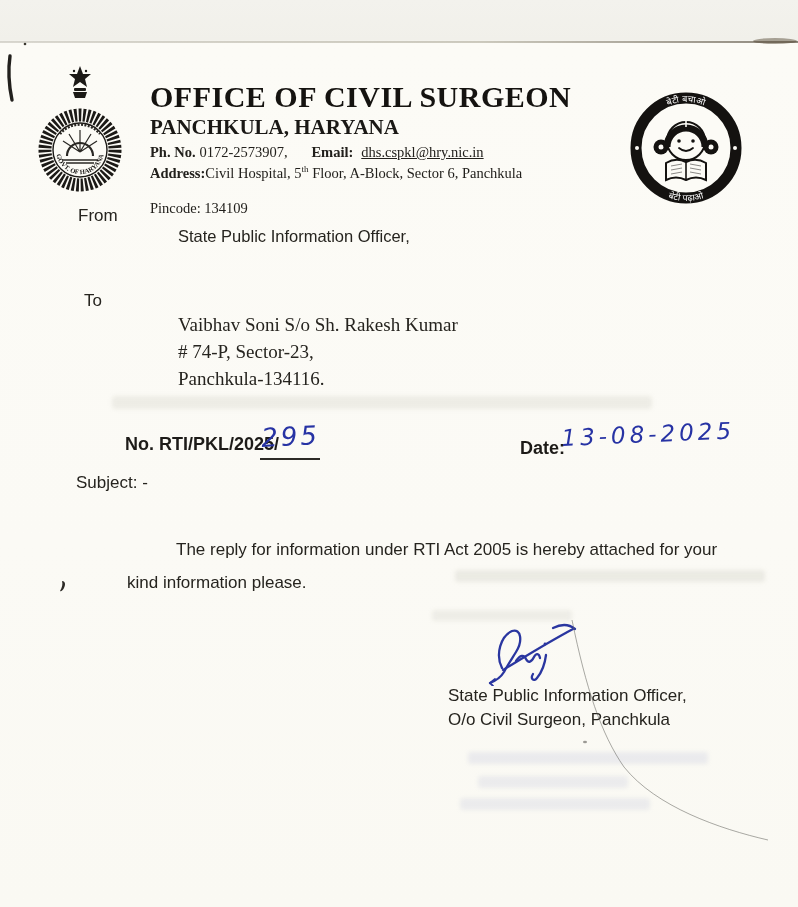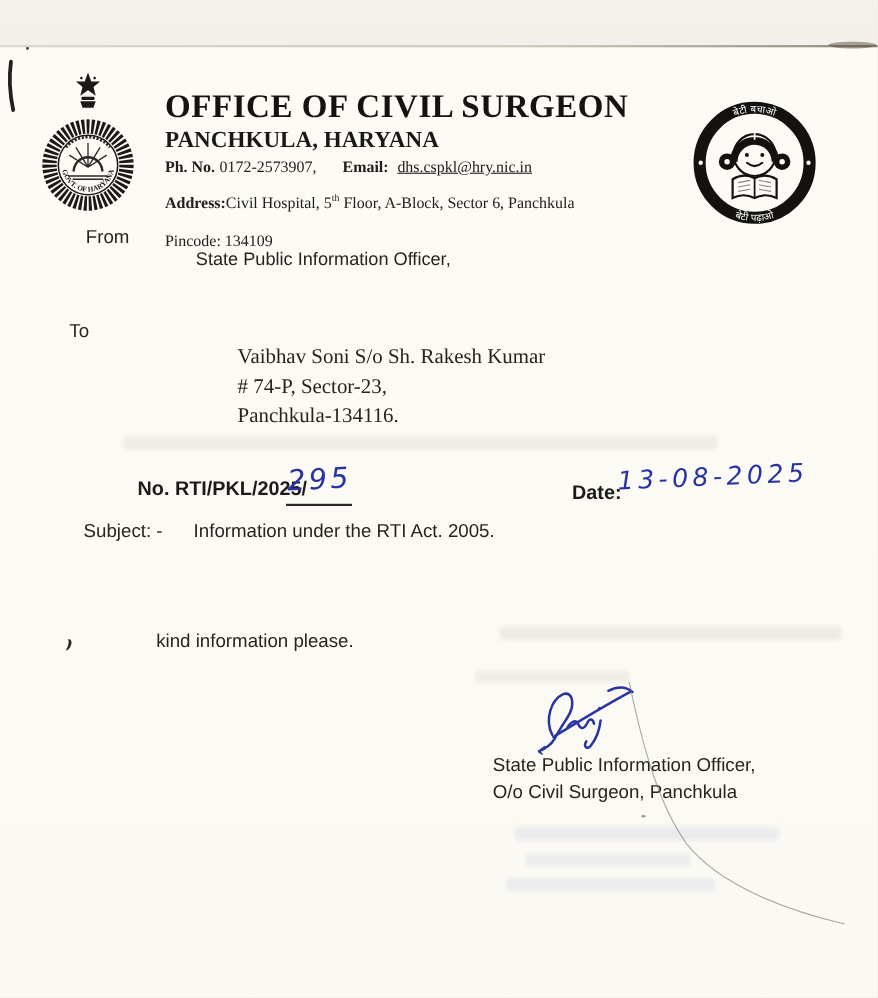--- a/index.html
+++ b/index.html
@@ -11,21 +11,21 @@
   .paper-edge{position:absolute;left:0;top:41px;width:798px;height:2px;
     background:linear-gradient(90deg,rgba(120,115,100,.25),rgba(150,145,125,.45) 60%,rgba(70,60,45,.6));}
   .abs{position:absolute;}
   
   .header-text{left:150px;top:80px;width:470px;text-align:left;font-family:"Liberation Serif",serif;}
   .org-name{font-size:30px;font-weight:bold;letter-spacing:.5px;color:#151310;}
   .org-loc{font-size:21px;font-weight:bold;margin-top:1px;color:#1a1815;}
   .contact-line{font-size:14.5px;margin-top:4px;color:#22201c;}
   .contact-line b{margin-right:4px;}
   .email-link{text-decoration:underline;margin-left:4px;}
-  .addr-line{font-size:14.5px;margin-top:14px;color:#22201c;}
+  .addr-line{font-size:14.5px;margin-top:3px;color:#22201c;}
   .addr-line sup{font-size:9px;}
   .pincode-line{font-size:14.5px;margin-top:18px;color:#22201c;}
   
   .lbl{font-size:17px;color:#26241f;}
   .from-lines div{font-size:16.5px;line-height:22px;color:#26241f;}
   .to-lines div{font-family:"Liberation Serif",serif;font-size:19px;line-height:27px;color:#26241f;}
   
   .bold-sans{font-weight:bold;font-size:18px;color:#1d1b18;}
   .hand{font-family:"DejaVu Sans",sans-serif;font-style:italic;color:#2733a4;}
   .ref-hand{left:262px;top:423px;font-size:26px;letter-spacing:3px;transform:rotate(-3deg);transform-origin:left bottom;}
@@ -115,36 +115,36 @@
       <path d="M58,73 L58,91" stroke="#141210" stroke-width="1.6"></path>
       <path d="M43,77 L54,75 M43,81 L54,79 M43,85 L54,83 M62,75 L73,77 M62,79 L73,81 M62,83 L73,85" stroke="#8a8885" stroke-width="1"></path>
     </g>
   </svg>
 
   <div class="abs lbl" style="left:78px;top:206px;">From</div>
   <div class="abs from-lines" style="left:178px;top:225px;">
     <div>State Public Information Officer,</div>
   </div>
 
-  <div class="abs lbl" style="left:63px;top:291px;">To</div>
-  <div class="abs to-lines" style="left:178px;top:311px;margin-left:38px;">
+  <div class="abs lbl" style="left:84px;top:291px;">To</div>
+  <div class="abs to-lines" style="left:178px;top:311px;">
     <div>Vaibhav Soni S/o Sh. Rakesh Kumar</div>
     <div># 74-P, Sector-23,</div>
     <div>Panchkula-134116.</div>
   </div>
 
   <div class="abs bold-sans" style="left:125px;top:434px;">No. RTI/PKL/2025/</div>
   <div class="abs ref-underline"></div>
   <div class="abs hand ref-hand">295</div>
   <div class="abs bold-sans" style="left:520px;top:438px;">Date:</div>
   <div class="abs hand date-hand">13-08-2025</div>
 
   <div class="abs body-txt" style="left:76px;top:473px;">Subject: -</div>
-  <div class="abs body-txt" style="left:176px;top:473px;">Information under the RTI Act. 2005.</div>
-  <div class="abs body-txt" style="left:142px;top:573px;">kind information please.</div>
+  <div class="abs body-txt" style="left:176px;top:540px;">The reply for information under RTI Act 2005 is hereby attached for your</div>
+  <div class="abs body-txt" style="left:127px;top:573px;">kind information please.</div>
 
   <svg class="abs" style="left:483px;top:616px;" width="102" height="70" viewBox="0 0 102 70">
     <g fill="none" stroke="#2a36a0" stroke-width="2.3" stroke-linecap="round">
       <path d="M19,52 C12,38 18,20 29,15 C38,12 40,25 33,36 C28,44 24,50 21,56 C18,61 12,65 7,67"></path>
       <path d="M7,67 L12,63 M7,67 L10,70" stroke-width="1.8"></path>
       <path d="M33,45 C37,39 41,38 43,43 C45,47 48,47 51,41 C53,37 56,37 57,42"></path>
       <path d="M63,39 C62,47 59,56 54,62 C51,66 47,63 50,58"></path>
       <path d="M20,54 C40,42 62,28 90,13"></path>
       <path d="M70,12 C78,8 86,8 92,13"></path>
       <circle cx="62" cy="28" r="1.4" fill="#2a36a0" stroke="none"></circle>

